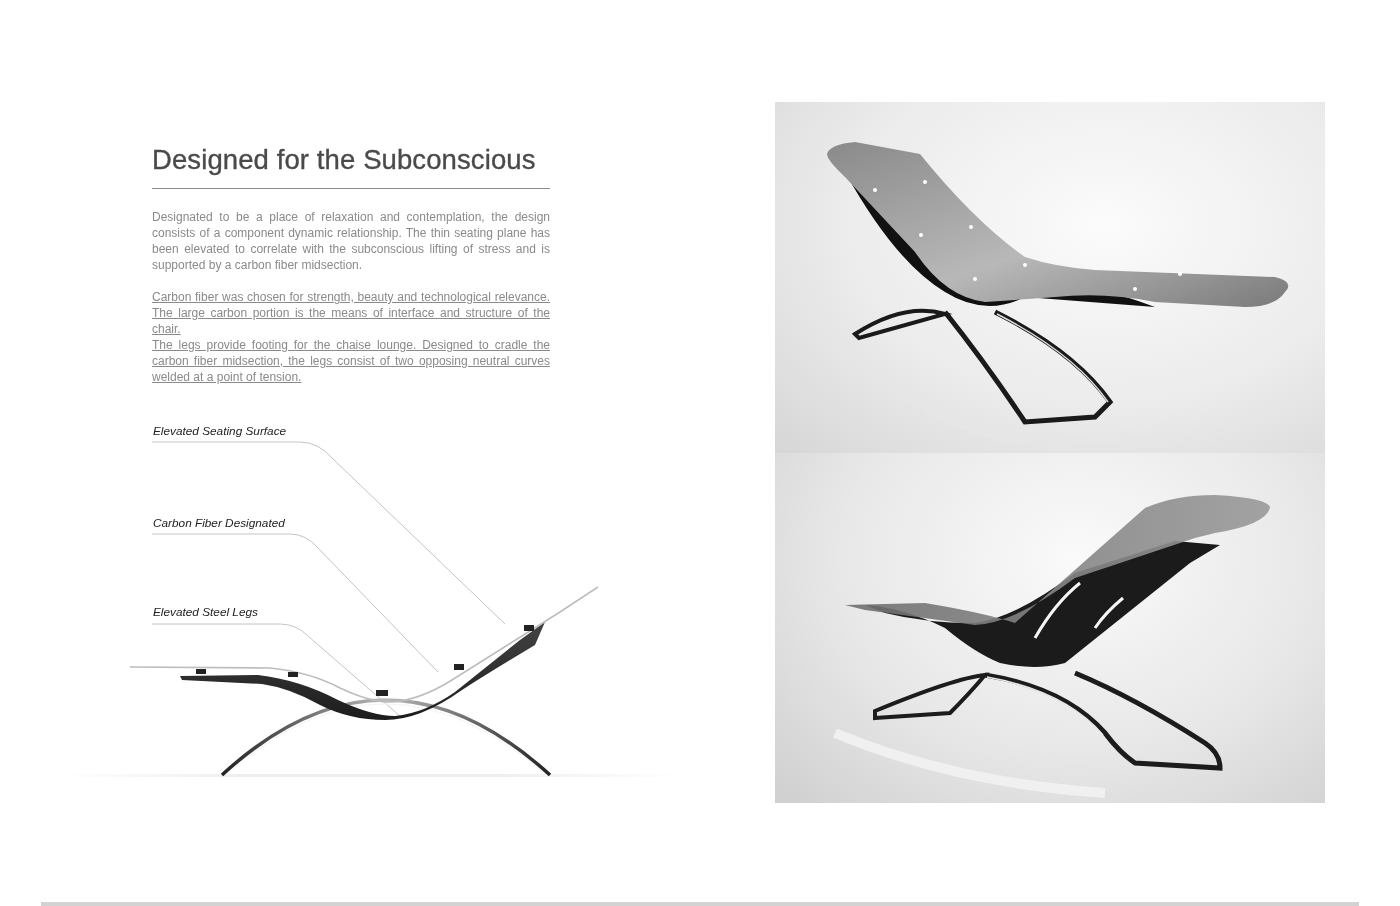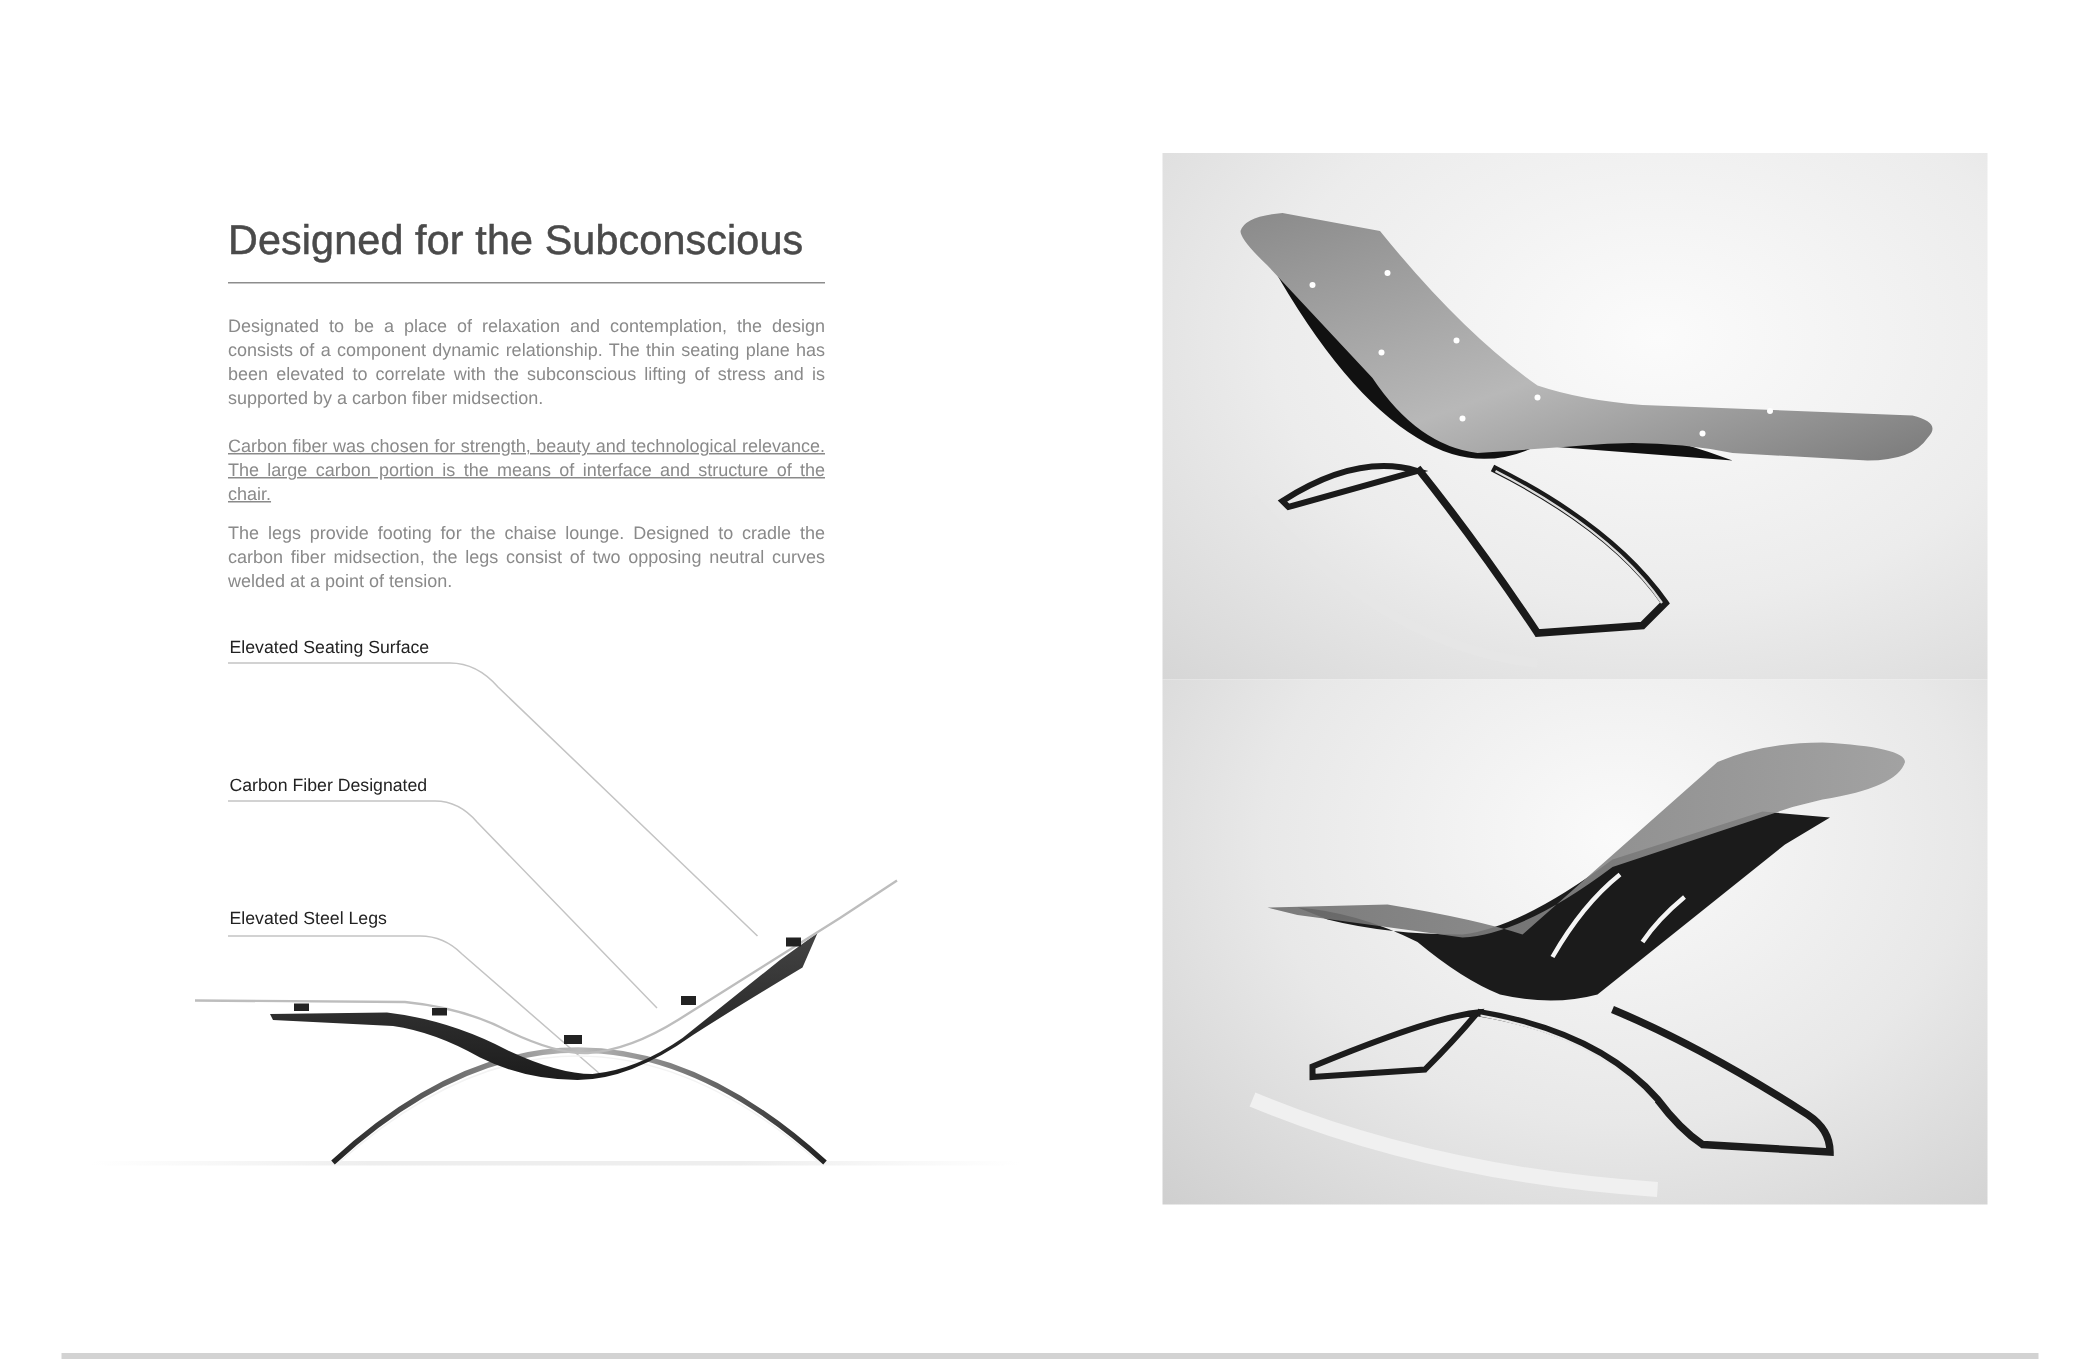--- a/index.html
+++ b/index.html
@@ -1,21 +1,21 @@
 <!DOCTYPE html>
 <html><head>
 <meta charset="utf-8">
 <style>
   html, body { margin:0; padding:0; background:#ffffff; }
   body { width:1400px; height:906px; position:relative; overflow:hidden; font-family:"Liberation Sans", sans-serif; }
   .title { position:absolute; left:152px; top:144px; font-size:27.5px; color:#4a4a4a; font-weight:normal; letter-spacing:0.1px; white-space:nowrap; -webkit-text-stroke:0.35px #4a4a4a; }
   .title-rule { position:absolute; left:152px; top:188px; width:398px; height:1px; background:#8d8d8d; }
   .para { position:absolute; left:152px; width:398px; font-size:12px; line-height:16px; color:#8a8a8a; text-align:justify; margin:0; }
-  .p1 { top:209px; } .p2 { top:289px;text-decoration:underline; } .p3 { top:347px; }
-  .label { position:absolute; left:153px; font-size:11.8px; color:#222; white-space:nowrap; }
+  .p1 { top:209px; } .p2 { top:289px;text-decoration:underline; } .p3 { top:337px;text-decoration:underline; }
+  .label { position:absolute; left:153px; font-size:11.8px; color:#222; white-space:nowrap;font-style:italic; }
   .lbl1 { top:424px; } .lbl2 { top:516px; } .lbl3 { top:605px; }
   .diagram { position:absolute; left:0; top:400px; width:700px; height:400px; }
   .photo { position:absolute; left:775px; width:550px; overflow:hidden; }
   .photo-top { top:102px; height:351px; background:radial-gradient(ellipse at 60% 35%, #fbfbfb 0%, #ececec 55%, #d6d6d6 100%); }
   .photo-bottom { top:453px; height:350px; background:radial-gradient(ellipse at 55% 30%, #fafafa 0%, #e8e8e8 55%, #cfcfcf 100%); }
   .photo svg { position:absolute; left:0; top:0; }
   .footer-bar { position:absolute; left:41px; top:902px; width:1318px; height:4px; background:#d3d3d3; }
 </style>
 </head>
 <body>

